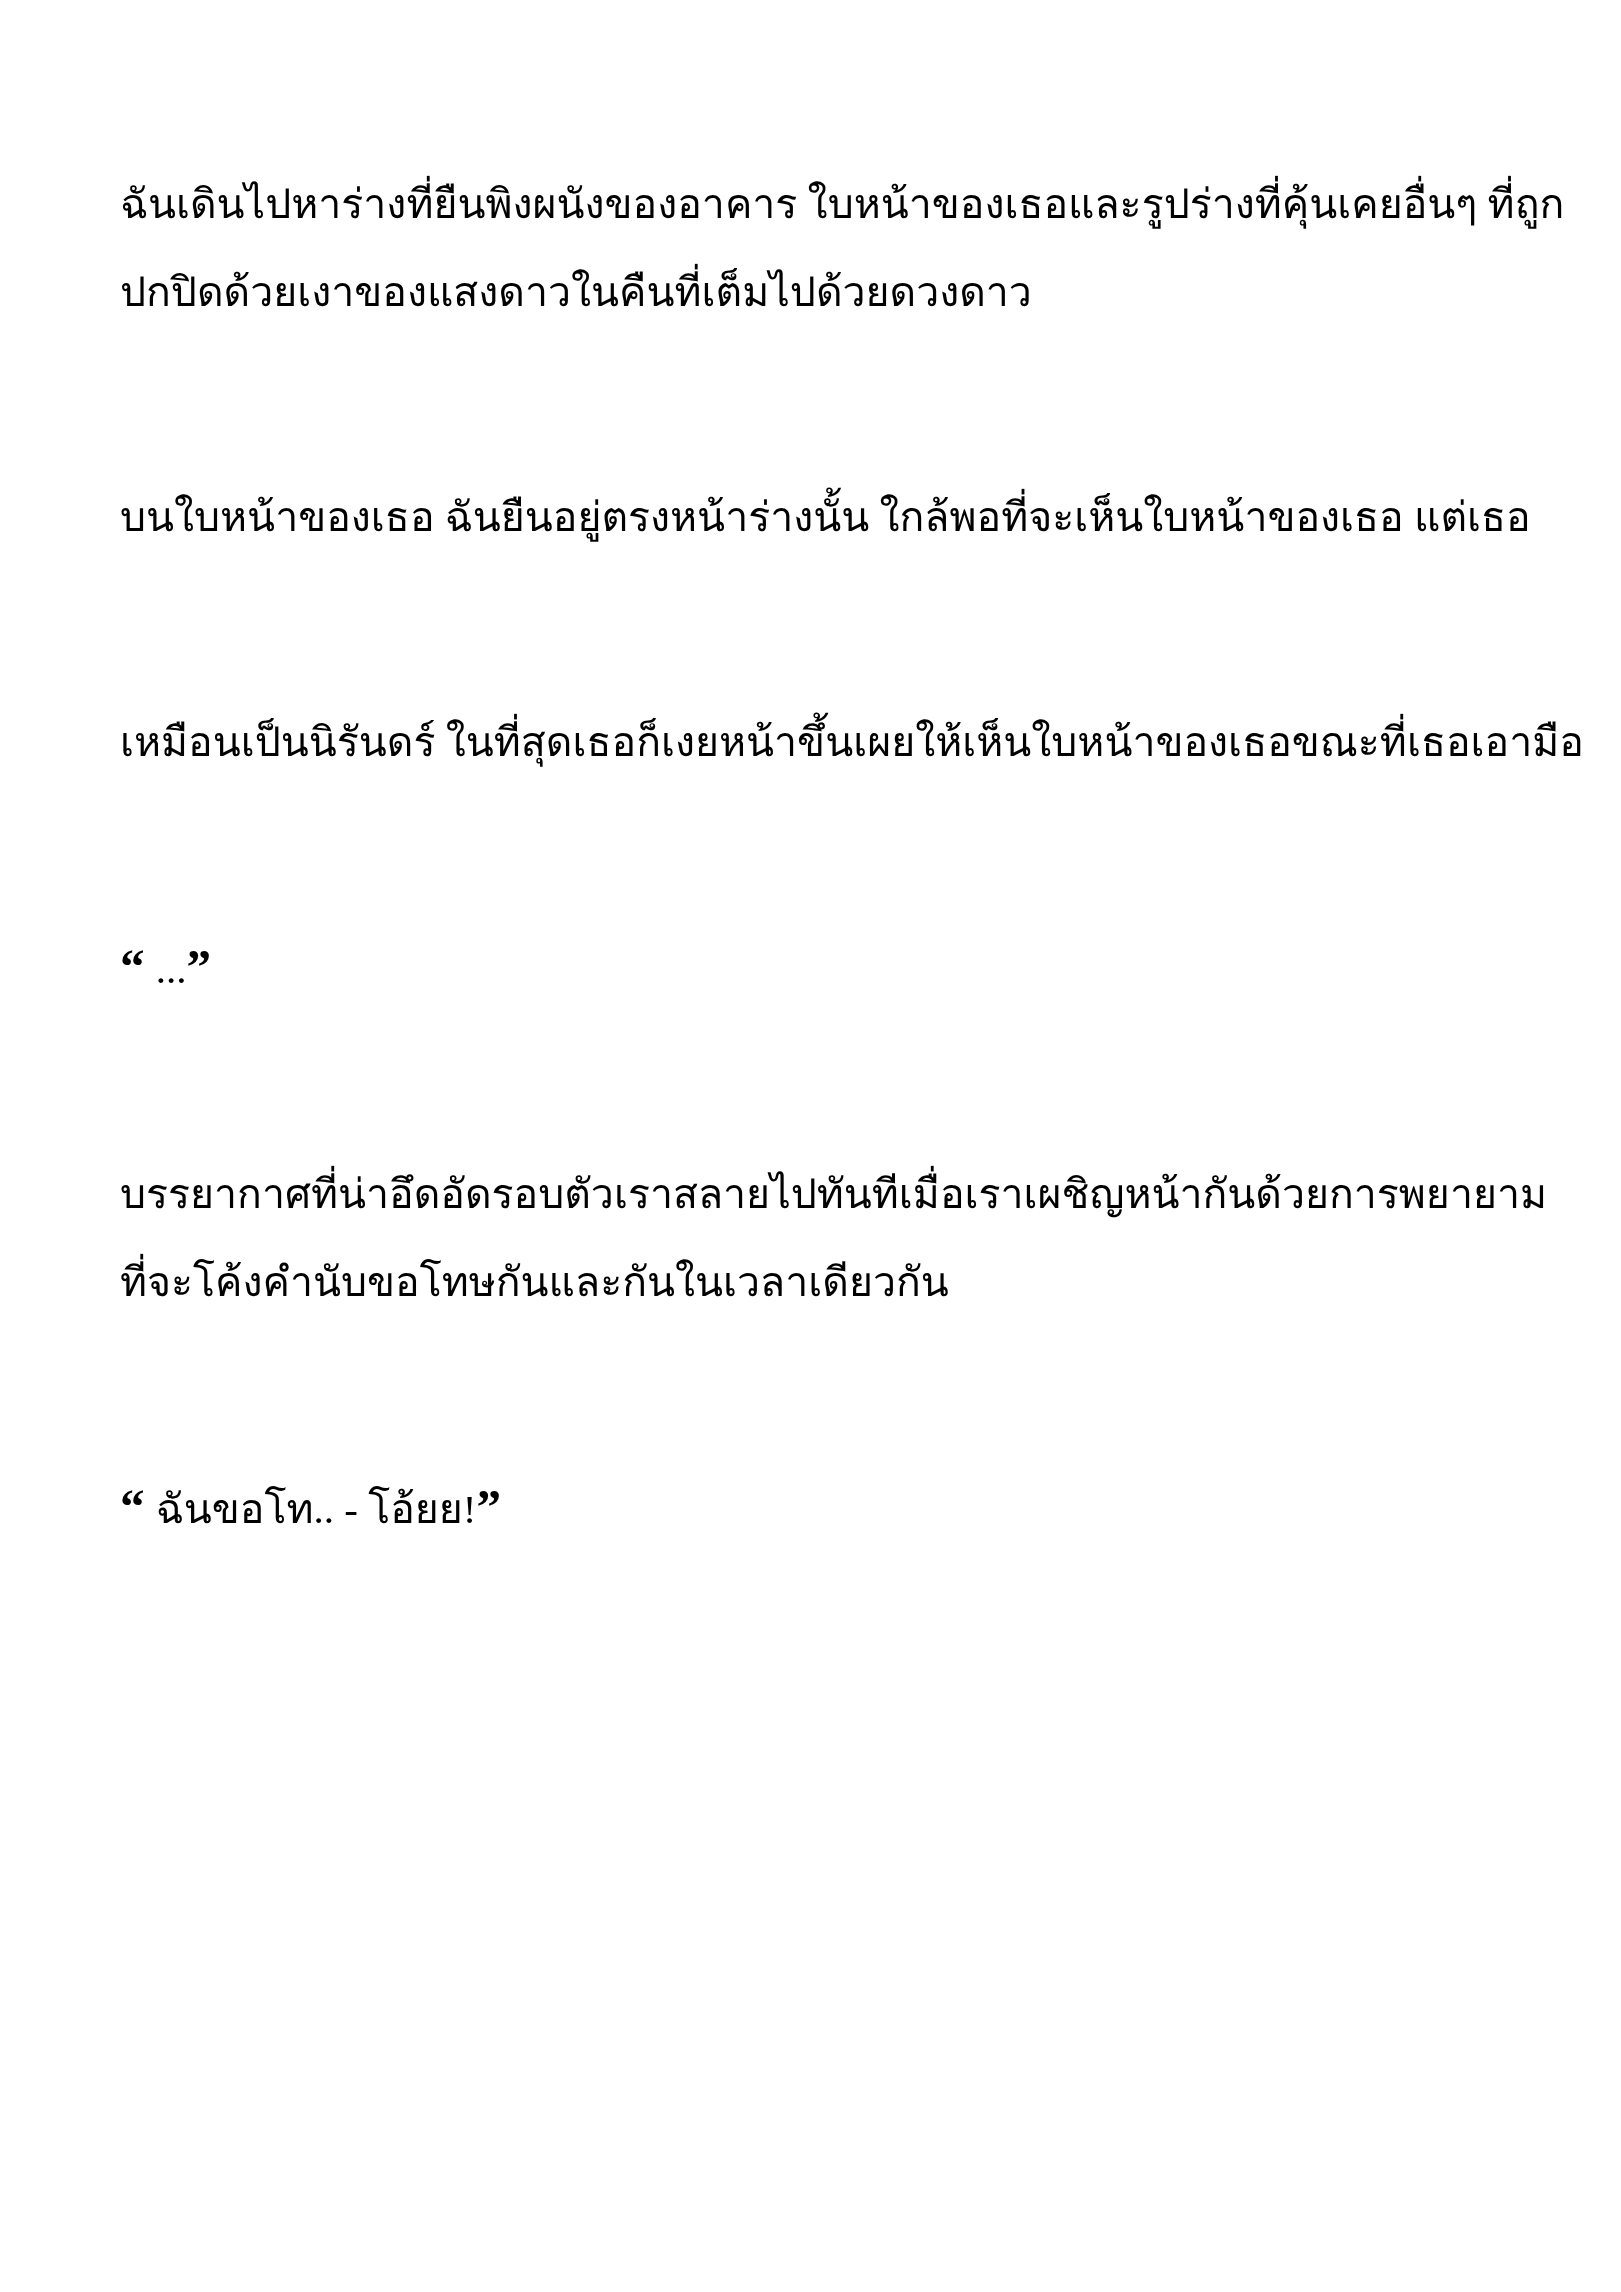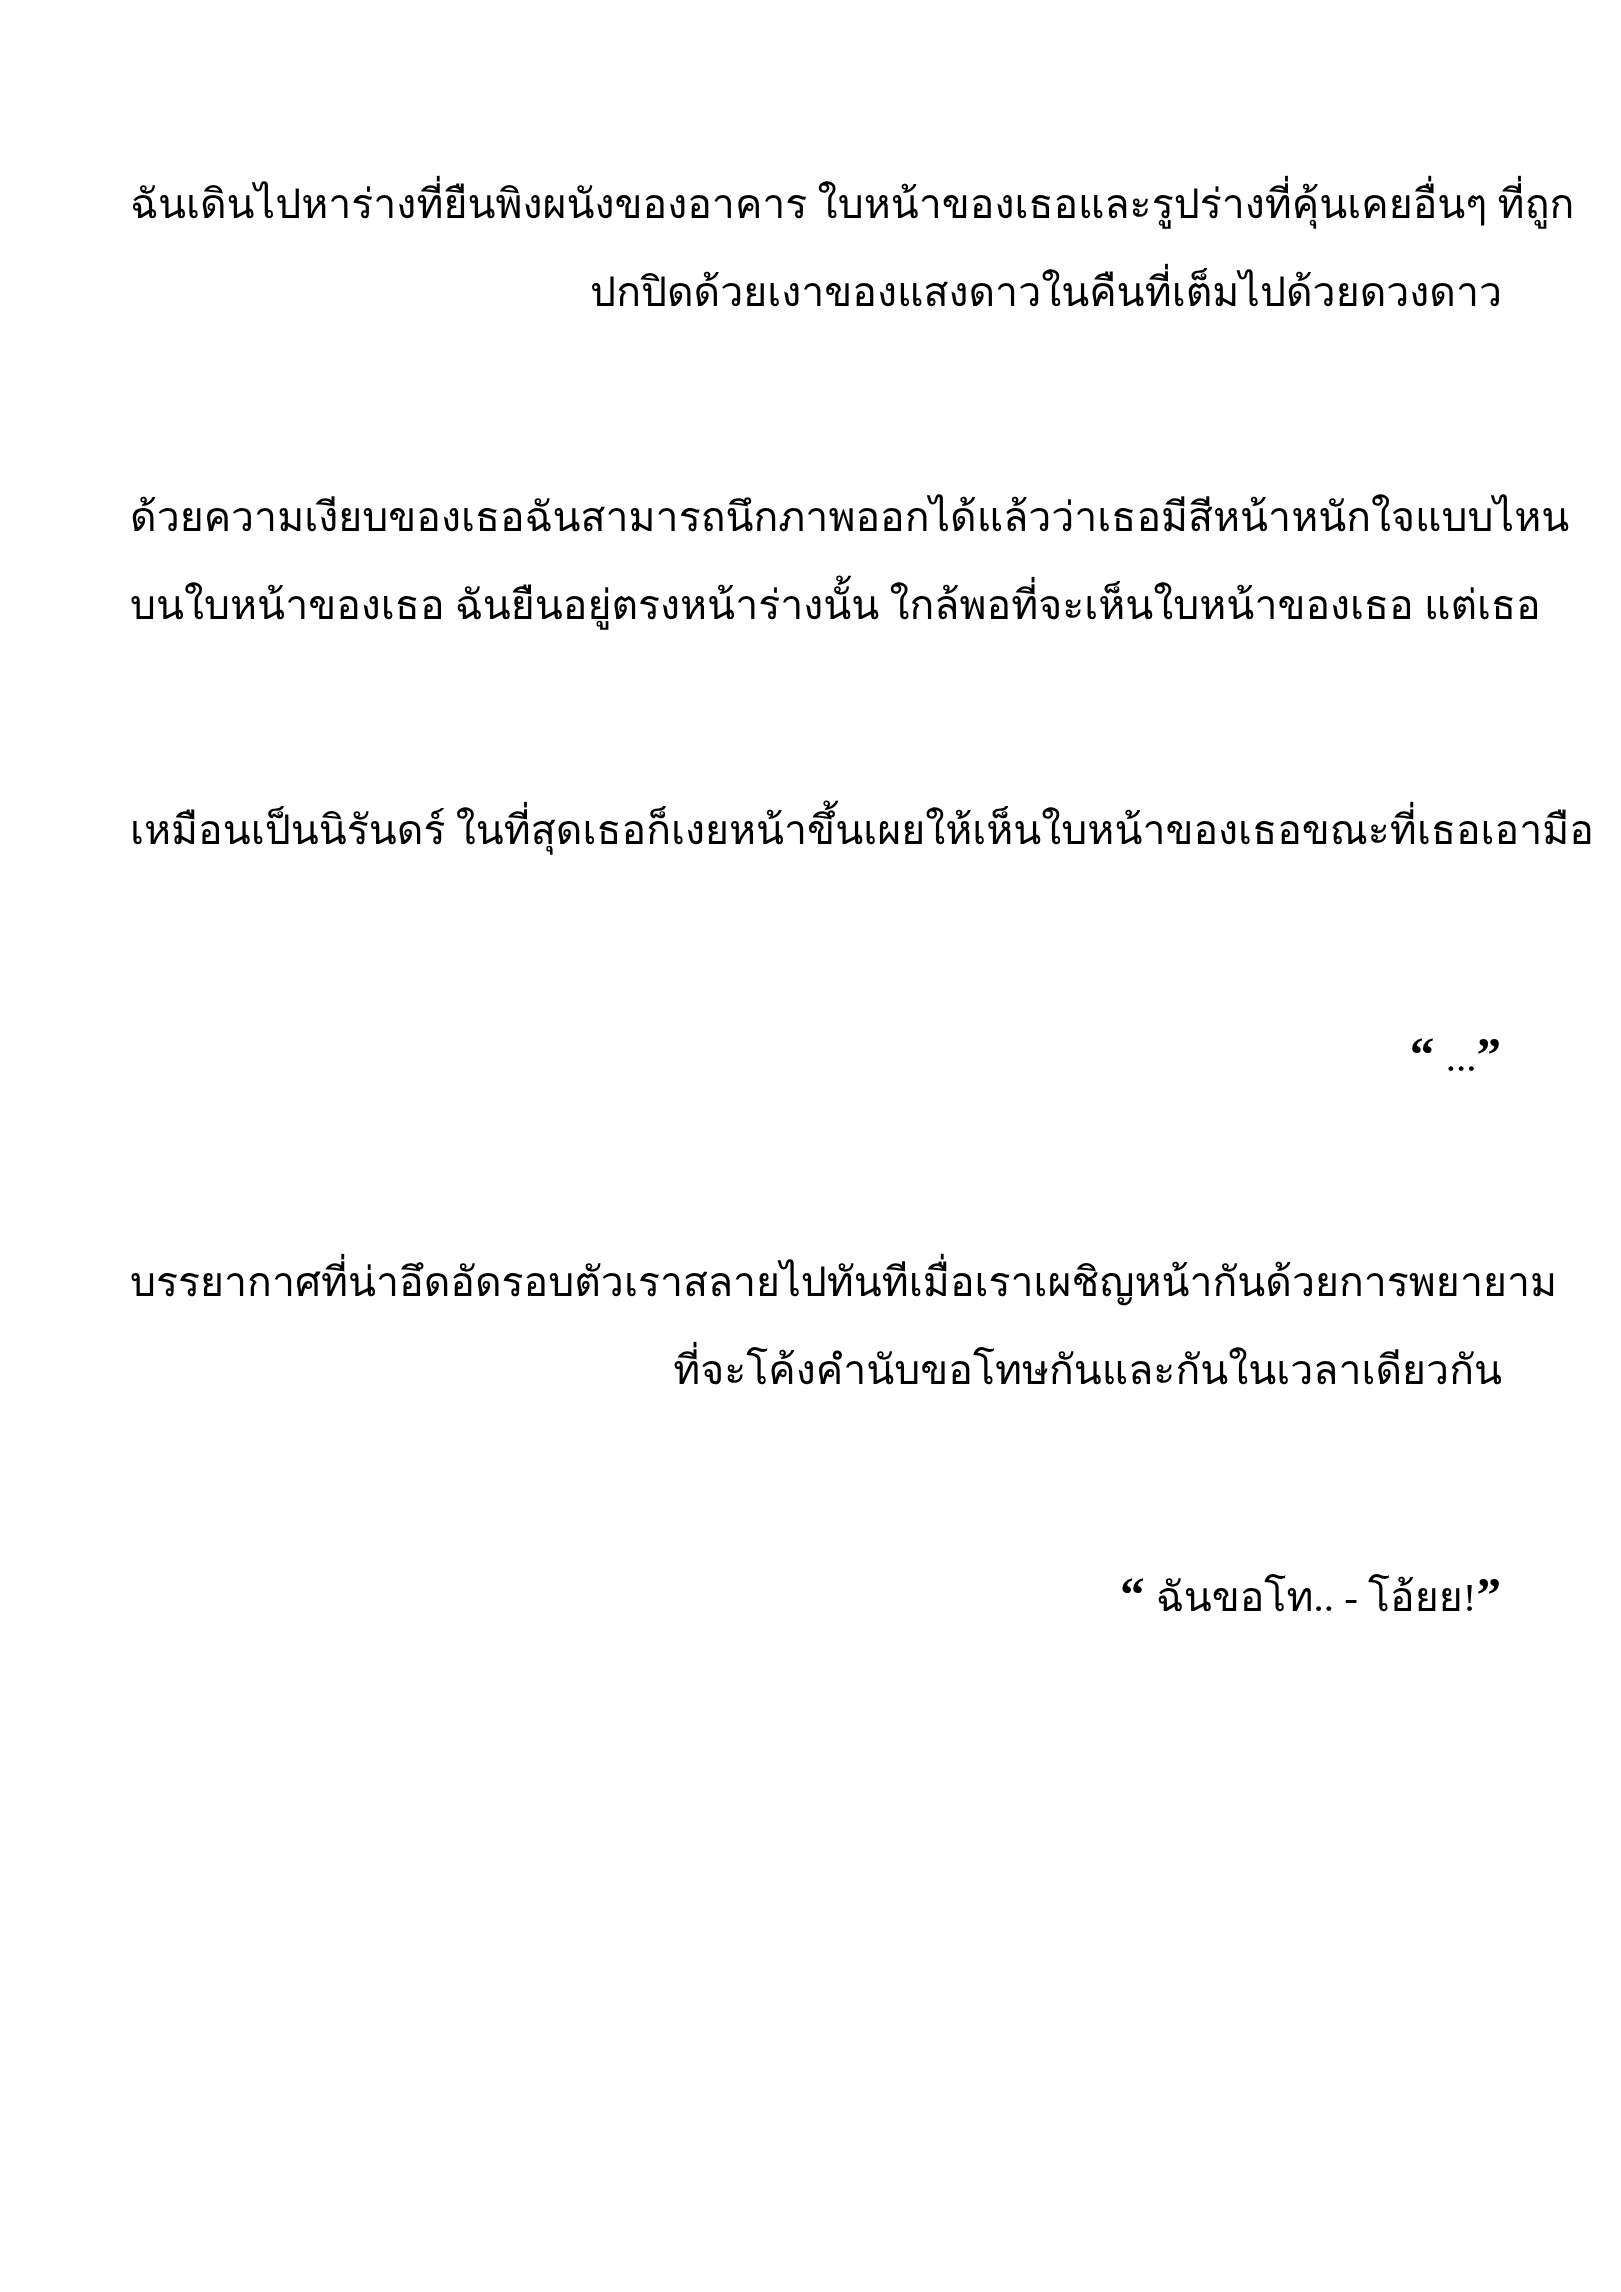--- a/index.html
+++ b/index.html
@@ -11,25 +11,24 @@
     position: relative;
     width: 1621px;
     height: 2293px;
     margin: 0 auto;
     background: #ffffff;
     overflow: hidden;
     font-family: "Liberation Serif", "DejaVu Serif", serif;
   }
   .content {
     position: absolute;
-    left: 130px;
+    left: 120px;
     top: 160px;
     width: 1372px;
     color: #000000;
-    text-align: right;
   }
   .para {
     margin: 0 0 137px 0;
     padding: 0;
   }
   .line {
     display: block;
     font-size: 41px;
     line-height: 88px;
     white-space: nowrap;
@@ -45,21 +44,20 @@
 </head>
 <body>
 
 <div class="page">
   <div class="content">
       <p class="para">
         <span class="line">ฉันเดินไปหาร่างที่ยืนพิงผนังของอาคาร ใบหน้าของเธอและรูปร่างที่คุ้นเคยอื่นๆ ที่ถูก</span>
         <span class="line">ปกปิดด้วยเงาของแสงดาวในคืนที่เต็มไปด้วยดวงดาว</span>
       </p>
       <p class="para">
-        <span class="line">ด้วยความเงียบของเธอฉันสามารถนึกภาพออกได้แล้วว่าเธอมีสีหน้าหนักใจแบบไหน</span>
         <span class="line">บนใบหน้าของเธอ ฉันยืนอยู่ตรงหน้าร่างนั้น ใกล้พอที่จะเห็นใบหน้าของเธอ แต่เธอ</span>
       </p>
       <p class="para">
         <span class="line">เหมือนเป็นนิรันดร์ ในที่สุดเธอก็เงยหน้าขึ้นเผยให้เห็นใบหน้าของเธอขณะที่เธอเอามือ</span>
       </p>
       <p class="para">
         <span class="line"><span class="q">“</span> ...<span class="q">”</span></span>
       </p>
       <p class="para">
         <span class="line">บรรยากาศที่น่าอึดอัดรอบตัวเราสลายไปทันทีเมื่อเราเผชิญหน้ากันด้วยการพยายาม</span>

